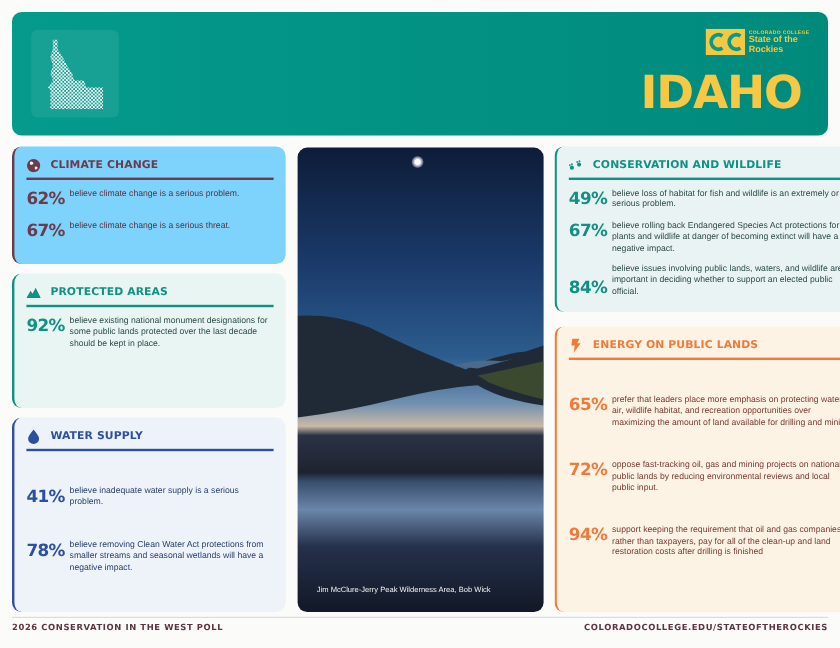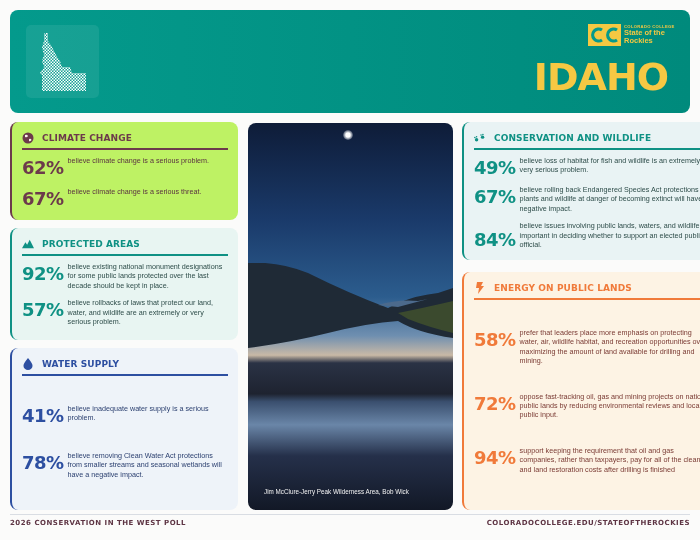--- a/index.html
+++ b/index.html
@@ -33,25 +33,25 @@
   }
   .card-head {
     display: flex; align-items: center; height: 18px;
     border-bottom: 2px solid; padding-bottom: 4px; margin-bottom: 6px;
   }
   .card-head .ico { width: 12px; height: 12px; margin-right: 8px; display: inline-flex; align-items: center; justify-content: center; }
   .card-head .title { font-family: "DejaVu Sans", sans-serif; font-weight: bold; font-size: 9px; letter-spacing: 0.1px; }
   .stat { display: flex; align-items: flex-start; }
   .stat .pct {
     font-family: "DejaVu Sans", sans-serif; font-weight: bold;
-    font-size: 18px; letter-spacing: -0.5px; line-height: 1; flex: 0 0 auto; margin-right: 4px; margin-top: 3px;
+    font-size: 14px; letter-spacing: -0.5px; line-height: 1; flex: 0 0 auto; margin-right: 4px; margin-top: 3px;
   }
   .stat .desc { font-size: 7.2px; line-height: 9.4px; }
 
-  .climate { left: 10px; top: 122px; width: 228px; height: 98px; background: #bef264; border-color: #6c3a4b; }
+  .climate { left: 10px; top: 122px; width: 228px; height: 98px; background: #7dd3fc; border-color: #6c3a4b; }
   .climate .card-head { border-color: #6c3a4b; }
   .climate .title, .climate .pct { color: #6c3a4b; }
   .climate .desc { color: #5a3340; }
 
   .protected { left: 10px; top: 228px; width: 228px; height: 112px; background: #e8f5f2; border-color: #0f9184; }
   .protected .card-head { border-color: #0f9184; }
   .protected .title, .protected .pct { color: #0f9184; }
   .protected .desc { color: #2e4d4a; }
 
   .water { left: 10px; top: 348px; width: 228px; height: 162px; background: #eef3f9; border-color: #2d4fa1; }
@@ -146,24 +146,20 @@
       <svg width="14" height="10" viewBox="0 0 14 10">
         <path d="M0 10 L4 3 L6 6 L9 0 L14 10 Z" fill="#0f9184"></path>
       </svg>
     </span>
     <span class="title">PROTECTED AREAS</span>
   </div>
   <div class="stat" style="margin-top:4px;">
     <span class="pct">92%</span>
     <span class="desc">believe existing national monument designations for some public lands protected over the last decade should be kept in place.</span>
   </div>
-  <div class="stat" style="margin-top:8px;">
-    <span class="pct">57%</span>
-    <span class="desc">believe rollbacks of laws that protect our land, water, and wildlife are an extremely or very serious problem.</span>
-  </div>
 </div>
 
 <div class="card water">
   <div class="card-head">
     <span class="ico">
       <svg width="10" height="12" viewBox="0 0 10 12">
         <path d="M5 0 Q10 6 9.5 8 A4.5 4 0 0 1 0.5 8 Q0 6 5 0 Z" fill="#2d4fa1"></path>
       </svg>
     </span>
     <span class="title">WATER SUPPLY</span>
@@ -219,21 +215,21 @@
 <div class="card energy">
   <div class="card-head">
     <span class="ico">
       <svg width="8" height="12" viewBox="0 0 8 12">
         <path d="M1 0 L7 0 L5 4 L8 4 L2 12 L3 6 L0 6 Z" fill="#f07a3a"></path>
       </svg>
     </span>
     <span class="title">ENERGY ON PUBLIC LANDS</span>
   </div>
   <div class="stat" style="margin-top:28px;">
-    <span class="pct">58%</span>
+    <span class="pct">65%</span>
     <span class="desc">prefer that leaders place more emphasis on protecting water, air, wildlife habitat, and recreation opportunities over maximizing the amount of land available for drilling and mining.</span>
   </div>
   <div class="stat" style="margin-top:26px;justify-content:center;">
     <span class="pct">72%</span>
     <span class="desc">oppose fast-tracking oil, gas and mining projects on national public lands by reducing environmental reviews and local public input.</span>
   </div>
   <div class="stat" style="margin-top:26px;">
     <span class="pct">94%</span>
     <span class="desc">support keeping the requirement that oil and gas companies, rather than taxpayers, pay for all of the clean-up and land restoration costs after drilling is finished</span>
   </div>

